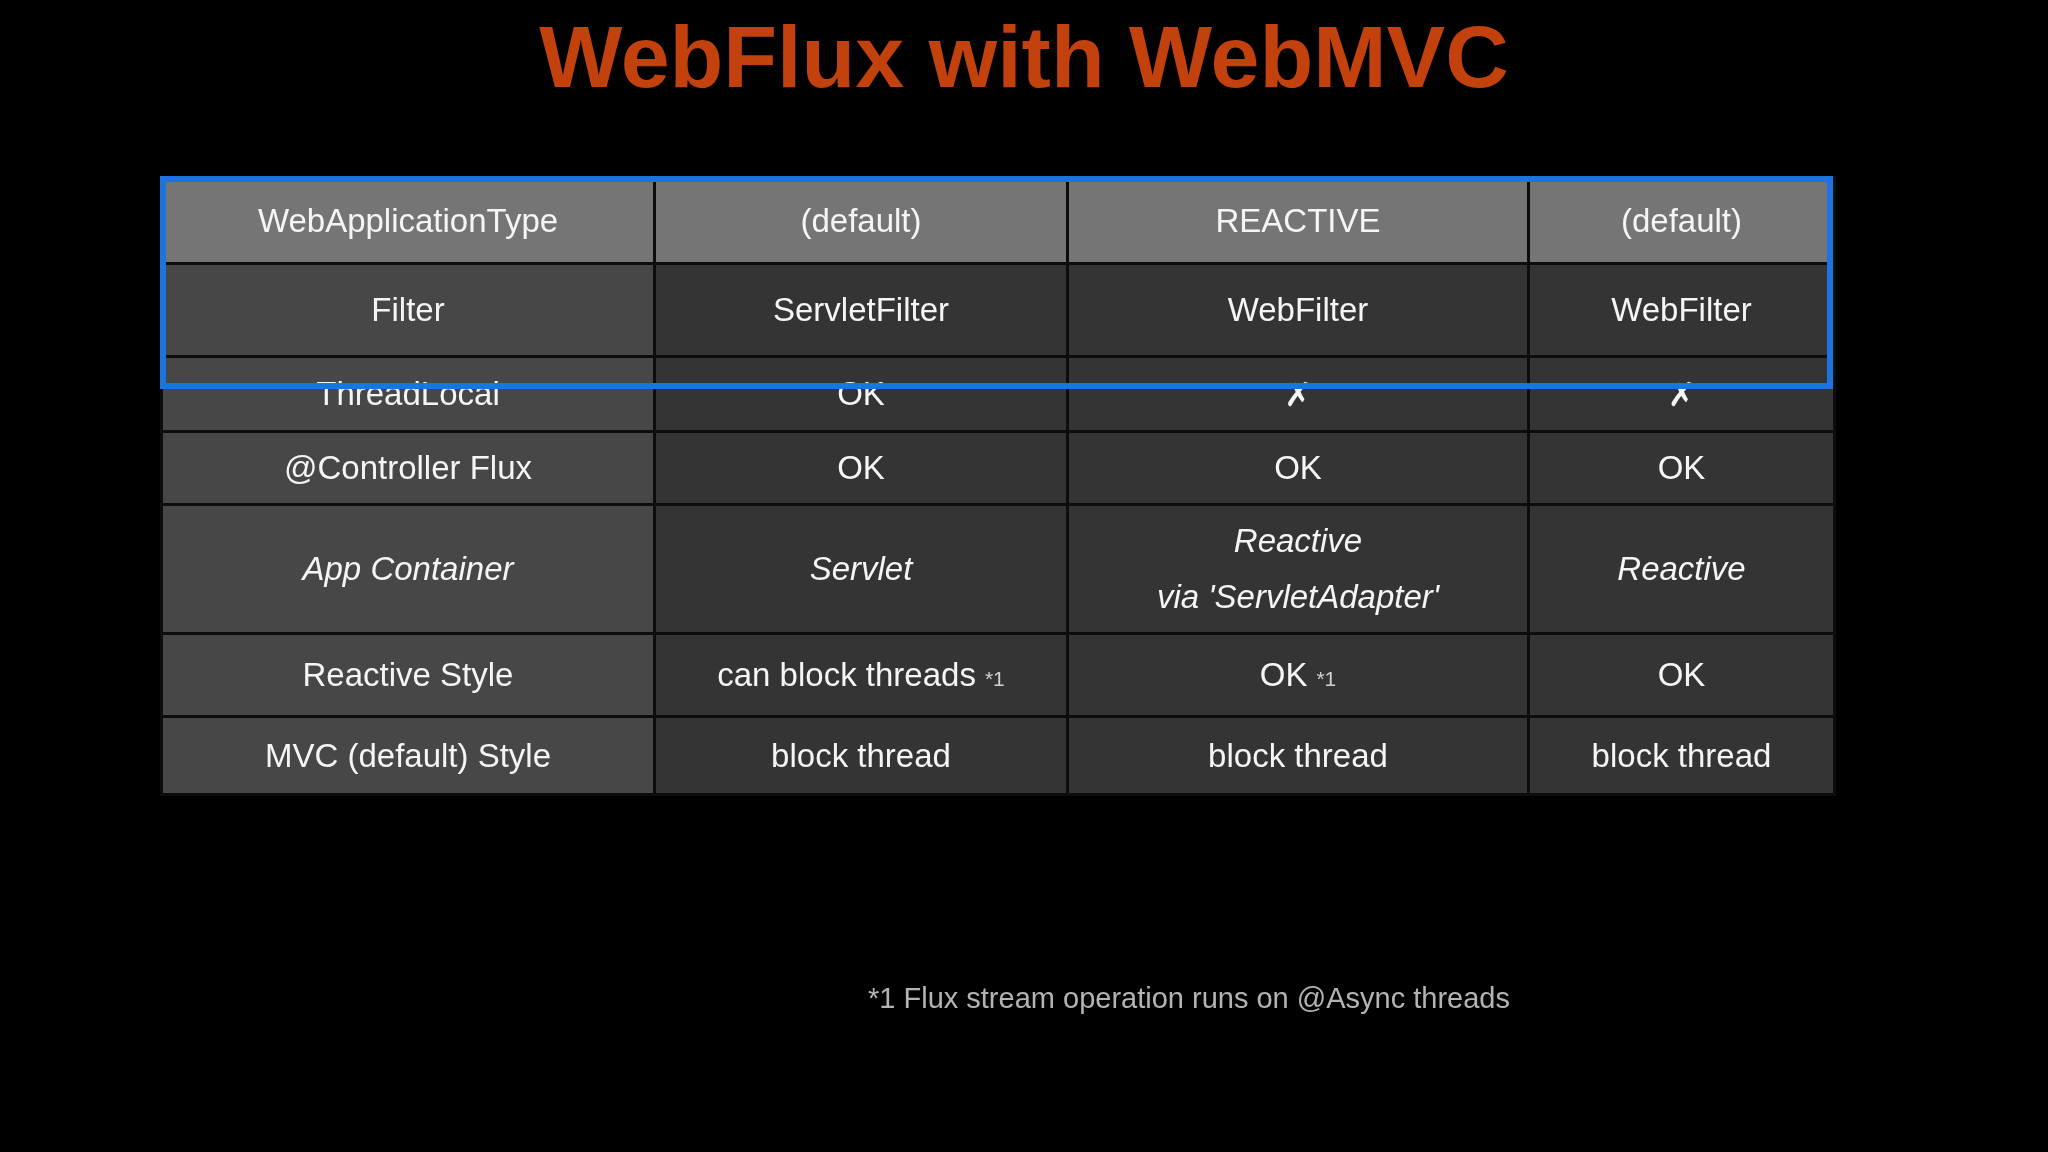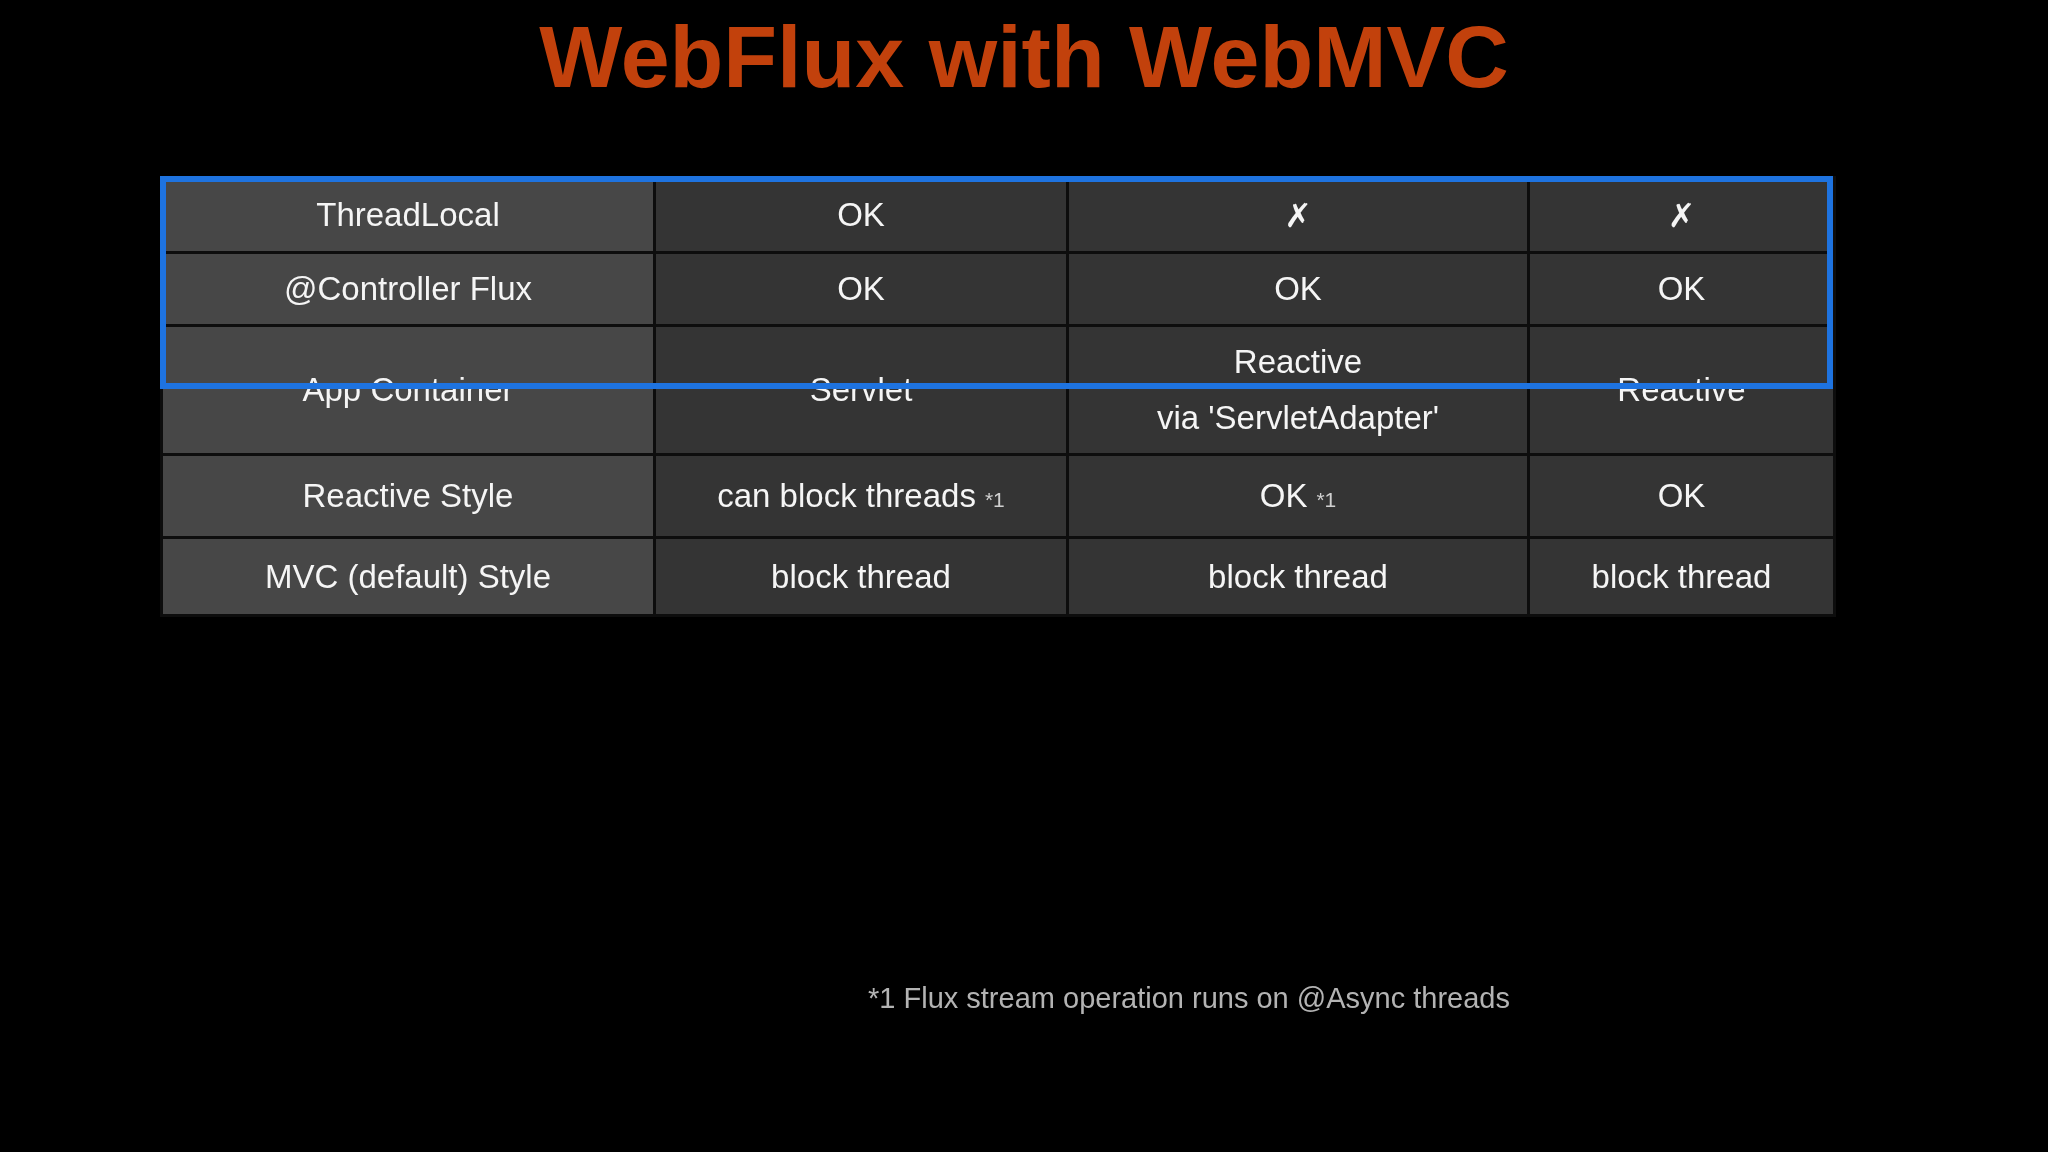--- a/index.html
+++ b/index.html
@@ -81,33 +81,45 @@
   <div class="title">WebFlux with WebMVC</div>
 
   <table class="cmp">
     <colgroup>
       <col style="width:493px">
       <col style="width:413px">
       <col style="width:461px">
       <col style="width:306px">
     </colgroup>
     <tbody id="table-body">
+        <tr style="height: 86px;">
+          <td class="hdr"><span>WebApplicationType</span></td>
+          <td class="hdr"><span>(default)</span></td>
+          <td class="hdr"><span>REACTIVE</span></td>
+          <td class="hdr"><span>(default)</span></td>
+        </tr>
+        <tr style="height: 93px;">
+          <td class="label"><span>Filter</span></td>
+          <td class="value"><span>ServletFilter</span></td>
+          <td class="value"><span>WebFilter</span></td>
+          <td class="value"><span>WebFilter</span></td>
+        </tr>
         <tr style="height: 75px;">
           <td class="label"><span>ThreadLocal</span></td>
           <td class="value"><span>OK</span></td>
           <td class="value"><span>✗</span></td>
           <td class="value"><span>✗</span></td>
         </tr>
         <tr style="height: 73px;">
           <td class="label"><span>@Controller Flux</span></td>
           <td class="value"><span>OK</span></td>
           <td class="value"><span>OK</span></td>
           <td class="value"><span>OK</span></td>
         </tr>
-        <tr style="height: 129px;">
+        <tr style="height: 129px; font-style: italic;">
           <td class="label"><span>App Container</span></td>
           <td class="value"><span>Servlet</span></td>
           <td class="value"><span class="cellline">Reactive</span><span class="cellline">via 'ServletAdapter'</span></td>
           <td class="value"><span>Reactive</span></td>
         </tr>
         <tr style="height: 83px;">
           <td class="label"><span>Reactive Style</span></td>
           <td class="value"><span>can block threads</span><span class="note">*1</span></td>
           <td class="value"><span>OK</span><span class="note">*1</span></td>
           <td class="value"><span>OK</span></td>

